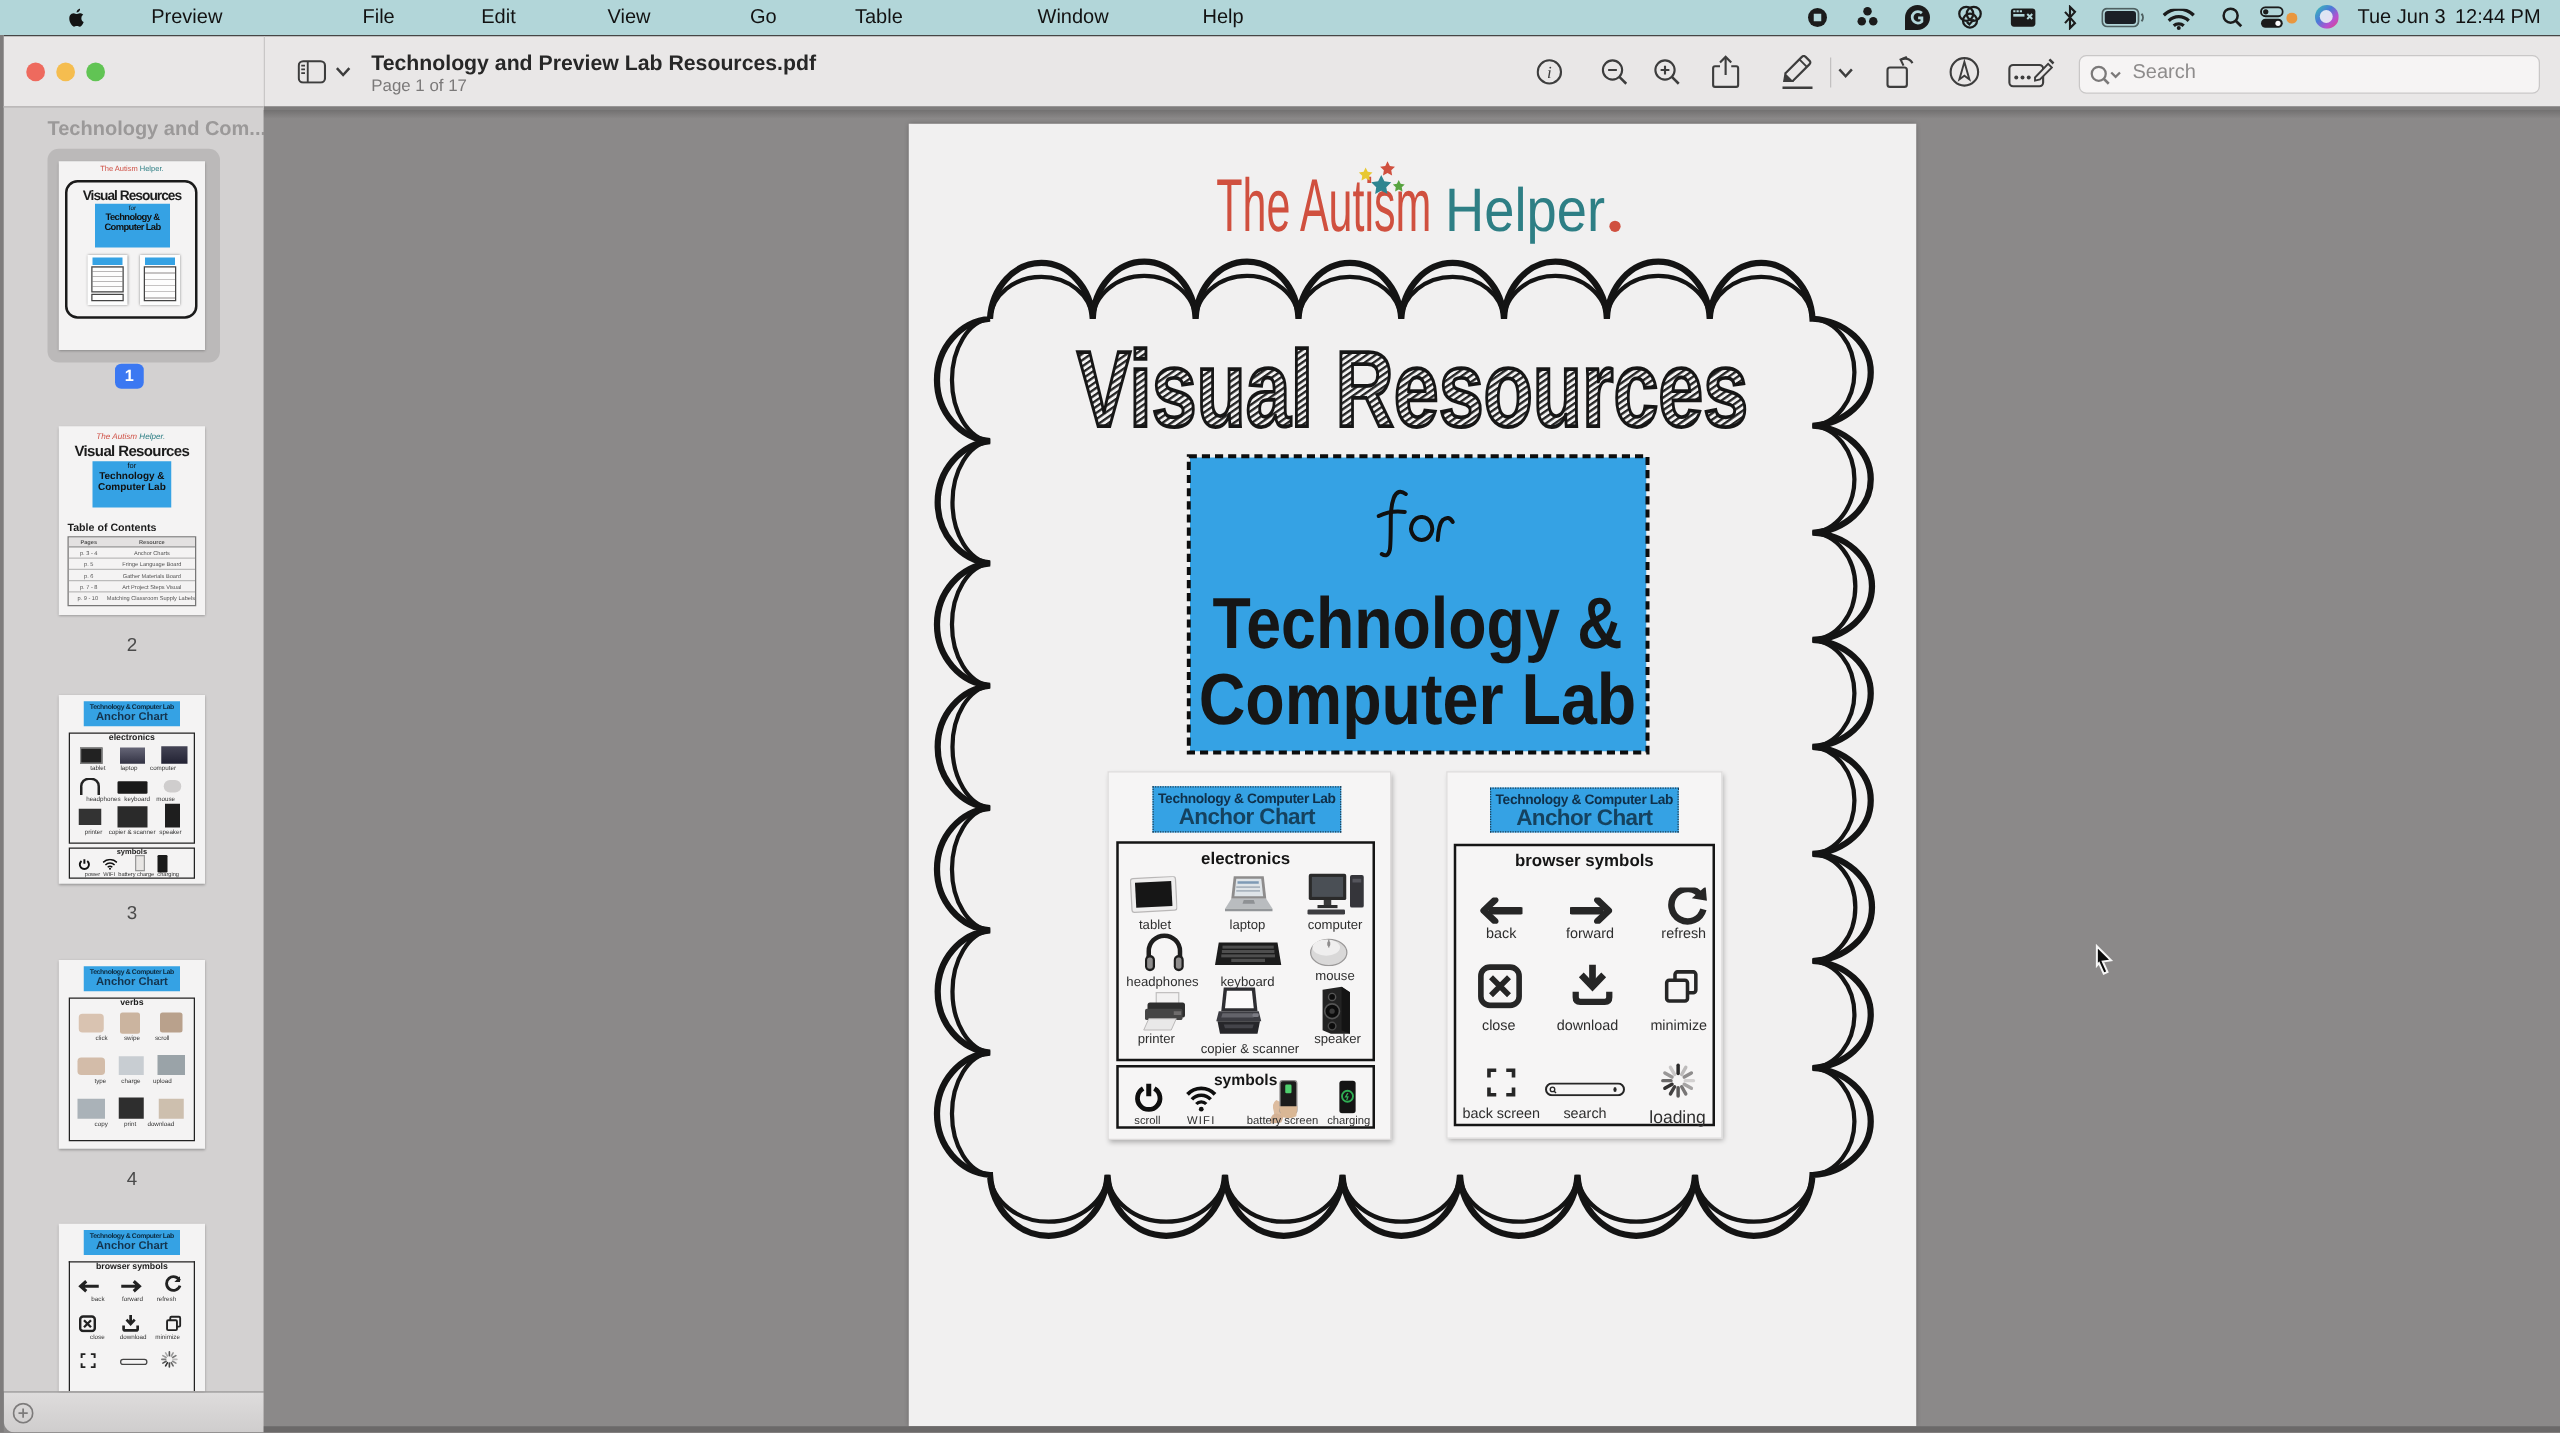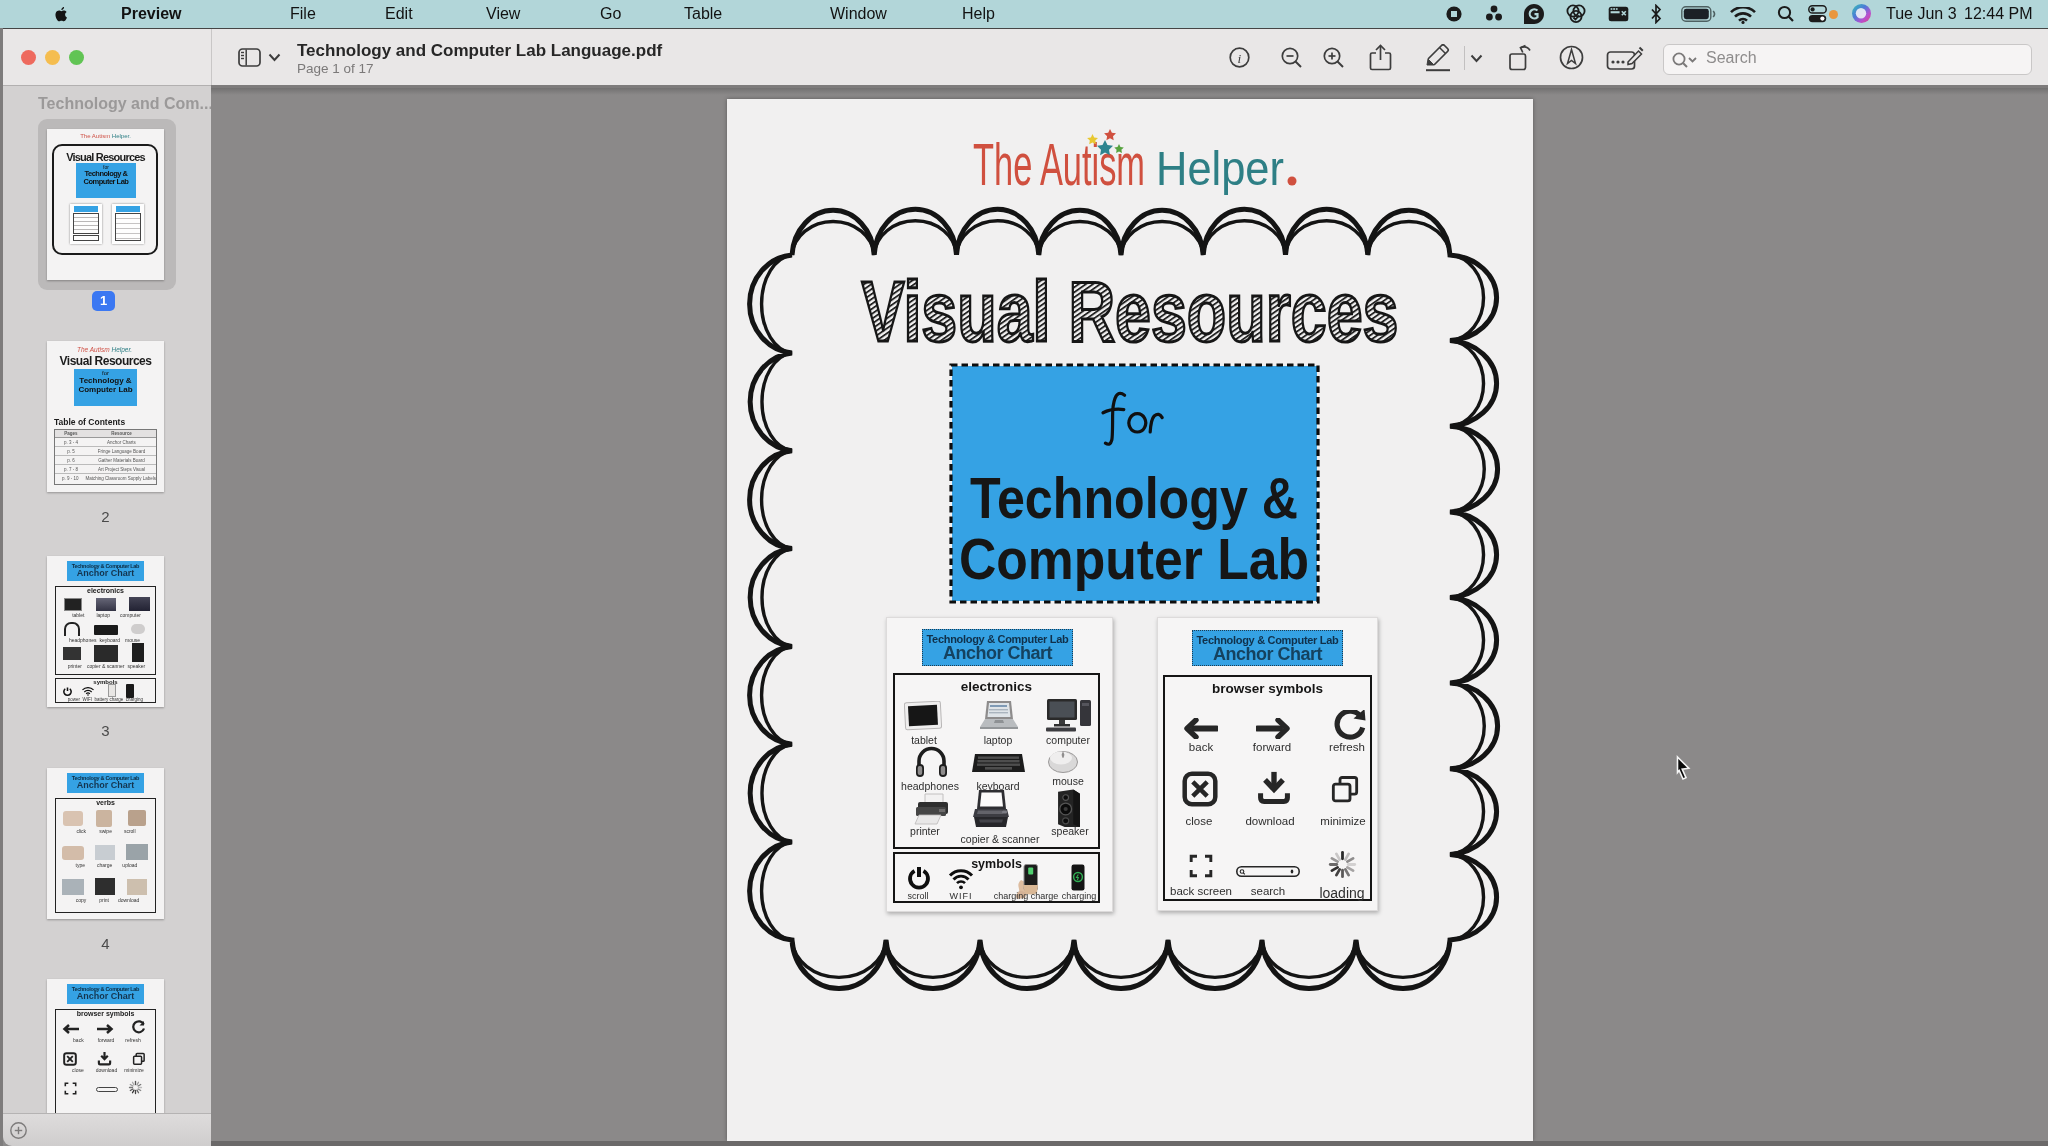--- a/index.html
+++ b/index.html
@@ -25,21 +25,21 @@
 .tnum { position:absolute; width:117px; left:44px; text-align:center; font-size:15px; color:#4a4a4a; }
 </style>
 </head>
 <body>
 
 <div id="menubar" class="abs">
   <svg class="abs" style="left:53px; top:5px;" width="18" height="19" viewBox="0 0 18 19">
     <path fill="#141414" d="M13.1 9.9c0-2.2 1.8-3.2 1.9-3.3-1-1.5-2.6-1.7-3.2-1.7-1.4-.1-2.7.8-3.4.8-.7 0-1.8-.8-2.9-.8-1.5 0-2.9.9-3.7 2.2-1.6 2.7-.4 6.8 1.1 9 .7 1.1 1.6 2.3 2.8 2.3 1.1 0 1.5-.7 2.9-.7 1.3 0 1.7.7 2.9.7 1.2 0 2-1.1 2.7-2.2.9-1.2 1.2-2.4 1.2-2.5-.1-.1-2.3-.9-2.3-3.8z" transform="scale(0.8) translate(2,2)"></path>
     <path fill="#141414" d="M10.9 3.1c.6-.7 1-1.7.9-2.7-.9 0-1.9.6-2.5 1.3-.6.6-1 1.6-.9 2.6 1 .1 1.9-.5 2.5-1.2z" transform="scale(0.8) translate(2,2)"></path>
   </svg>
-  <span class="mi" style="left:121px; font-weight:bold;">Preview</span>
+  <span class="mi" style="left:121px; font-weight:normal;">Preview</span>
   <span class="mi" style="left:290px;">File</span>
   <span class="mi" style="left:385px;">Edit</span>
   <span class="mi" style="left:486px;">View</span>
   <span class="mi" style="left:600px;">Go</span>
   <span class="mi" style="left:684px;">Table</span>
   <span class="mi" style="left:800px;margin-left:30px;">Window</span>
   <span class="mi" style="left:962px;">Help</span>
 
   <svg class="abs" style="left:1446px; top:6px;" width="16" height="16" viewBox="0 0 16 16">
     <circle cx="8" cy="8" r="7.6" fill="#1b1b1b"></circle>
@@ -116,21 +116,21 @@
 <svg class="abs" style="left:238px; top:48px;" width="23" height="19" viewBox="0 0 23 19">
   <rect x="1" y="1" width="21" height="17" rx="3.5" fill="none" stroke="#3d3d3d" stroke-width="1.7"></rect>
   <line x1="8.2" y1="1.5" x2="8.2" y2="17.5" stroke="#3d3d3d" stroke-width="1.5"></line>
   <line x1="3" y1="4.5" x2="6" y2="4.5" stroke="#3d3d3d" stroke-width="1.4"></line>
   <line x1="3" y1="7.5" x2="6" y2="7.5" stroke="#3d3d3d" stroke-width="1.4"></line>
   <line x1="3" y1="10.5" x2="6" y2="10.5" stroke="#3d3d3d" stroke-width="1.4"></line>
 </svg>
 <svg class="abs" style="left:268px; top:53px;" width="13" height="9" viewBox="0 0 13 9">
   <path d="M1.5 1.5 L6.5 7 L11.5 1.5" fill="none" stroke="#3d3d3d" stroke-width="2"></path>
 </svg>
-<div class="abs" style="left:297px; top:41px; font-size:17px; font-weight:bold; color:#272727;">Technology and Computer Lab Language.pdf</div>
+<div class="abs" style="left:297px; top:41px; font-size:17px; font-weight:bold; color:#272727;">Technology and Preview Lab Resources.pdf</div>
 <div class="abs" style="left:297px; top:61px; font-size:13.5px; color:#7b7979;">Page 1 of 17</div>
 
 <svg class="abs" style="left:1229px; top:47px;" width="21" height="21" viewBox="0 0 21 21">
   <circle cx="10.5" cy="10.5" r="9.3" fill="none" stroke="#3d3d3d" stroke-width="1.7"></circle>
   <text x="10.5" y="15.6" font-size="13.5" font-style="italic" font-family="Liberation Serif" text-anchor="middle" fill="#3d3d3d">i</text>
 </svg>
 <svg class="abs" style="left:1281px; top:47px;" width="22" height="22" viewBox="0 0 22 22">
   <circle cx="9" cy="9" r="7.7" fill="none" stroke="#3d3d3d" stroke-width="1.7"></circle>
   <line x1="5.5" y1="9" x2="12.5" y2="9" stroke="#3d3d3d" stroke-width="1.7"></line>
   <line x1="14.5" y1="14.5" x2="20" y2="20" stroke="#3d3d3d" stroke-width="2"></line>
@@ -529,21 +529,21 @@
       <rect x="13.2" y="4.5" width="5" height="7" rx="1" fill="#4fcf6e"></rect>
       <path d="M8 22 L23 22 L22 30 Q16 33 10 30 Z" fill="#d9b795"></path>
     </svg>
     <svg class="abs" style="left:176px; top:10px;" width="14" height="27" viewBox="0 0 14 27">
       <rect x="0.5" y="0.5" width="13" height="26" rx="2.2" fill="#141414"></rect>
       <circle cx="7" cy="13" r="4.4" fill="none" stroke="#2fae53" stroke-width="1.5"></circle>
       <path d="M7.3 10.5 l-1.8 3 h1.8 l-0.9 2.6" stroke="#2fae53" stroke-width="1.1" fill="none"></path>
     </svg>
     <div class="abs lbl" style="left:-7px; top:37px; width:60px; font-size:9px;">scroll</div>
     <div class="abs lbl" style="left:36px; top:37px; width:60px; font-size:9px; letter-spacing:1px;">WIFI</div>
-    <div class="abs lbl" style="left:93px; top:37px; width:76px; font-size:9px;">charging charge</div>
+    <div class="abs lbl" style="left:93px; top:37px; width:76px; font-size:9px;">battery screen</div>
     <div class="abs lbl" style="left:159px; top:37px; width:50px; font-size:9px;">charging</div>
   </div>
 </div>
 
 <div class="abs" style="left:1157px; top:617px; width:221px; height:294px; background:#f6f5f5; border:1px solid #dddbdb; box-shadow:1px 2px 4px rgba(0,0,0,0.28);">
   <div class="abs" style="left:34px; top:12px; width:151px; height:36px; background:#35a2e4; border:1.5px dotted #1c3c52; text-align:center;">
     <div style="font-size:11px; font-weight:bold; color:#10304a; margin-top:3px; letter-spacing:-0.3px;">Technology &amp; Computer Lab</div>
     <div style="font-size:18px; font-weight:bold; color:#15425f; line-height:17px; letter-spacing:-0.5px;">Anchor Chart</div>
   </div>
   <div class="abs" style="left:5px; top:57px; width:209px; height:226px; border:2.5px solid #151515;">

